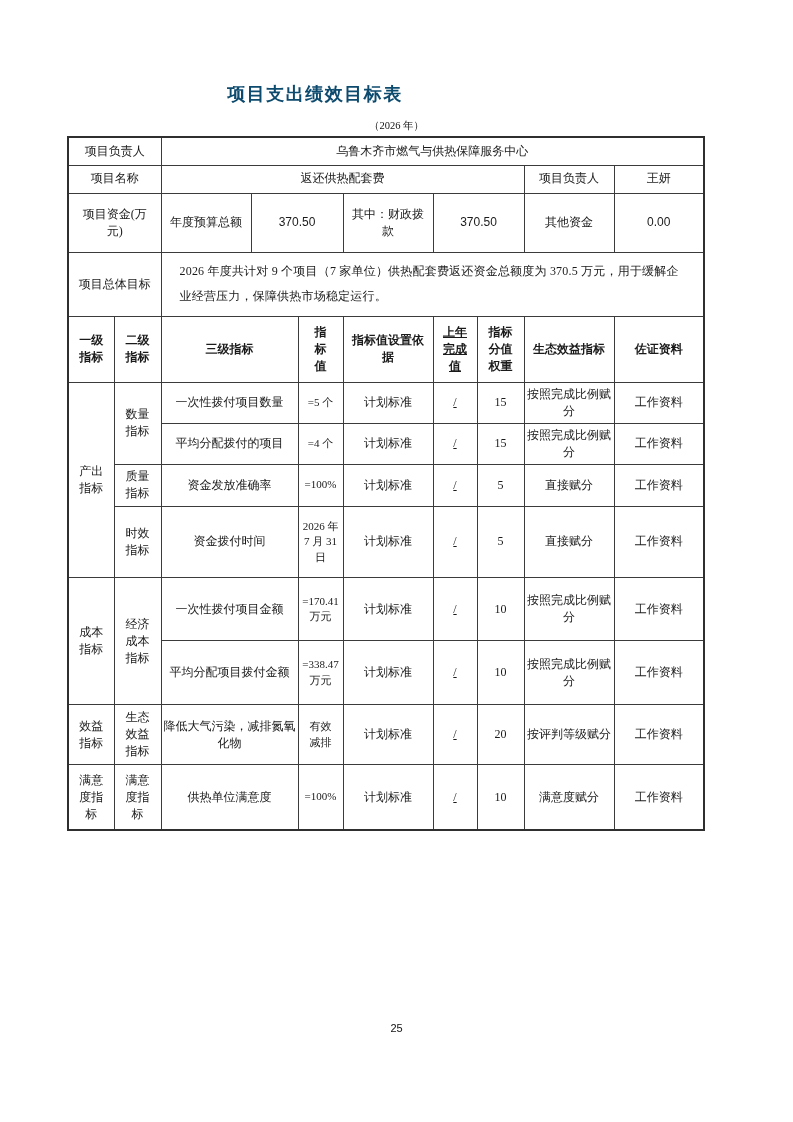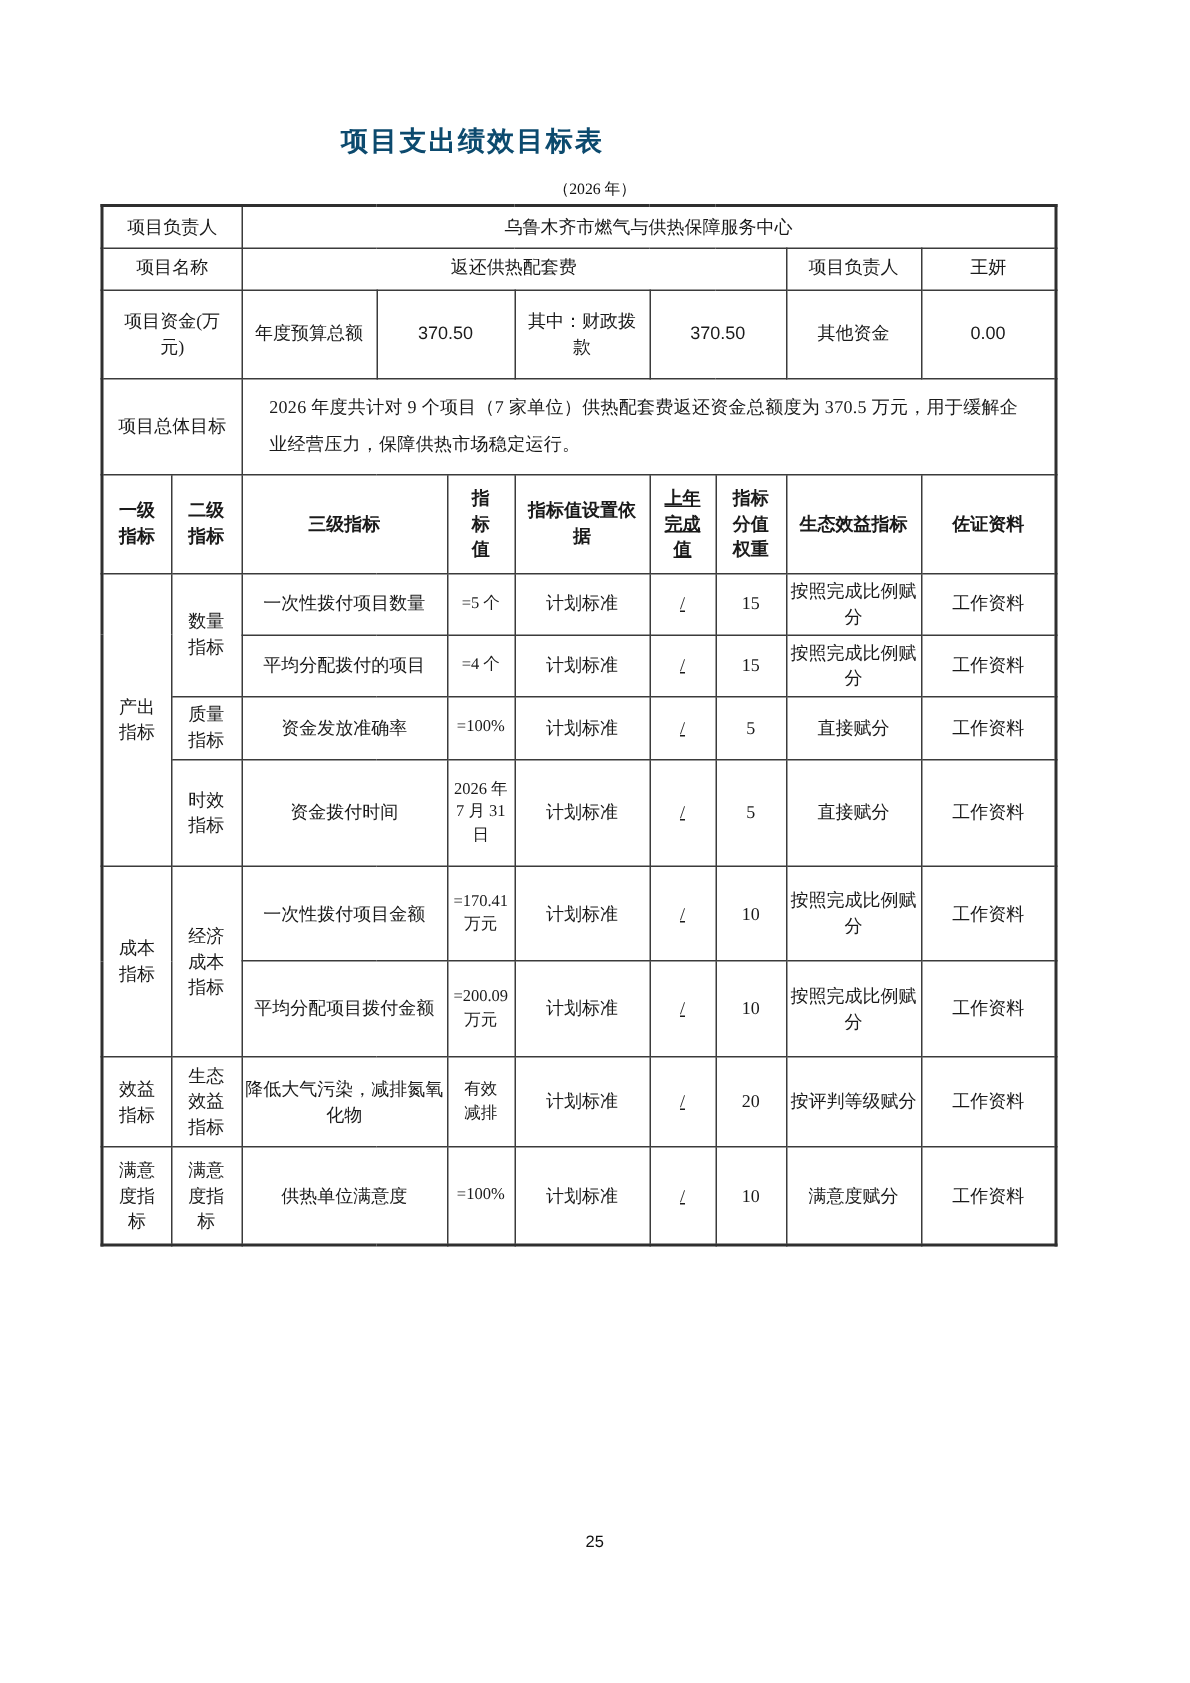--- a/index.html
+++ b/index.html
@@ -168,21 +168,21 @@
     <td class="val">=170.41 万元</td>
     <td class="c5">计划标准</td>
     <td class="c6">/</td>
     <td class="c7">10</td>
     <td class="rule">按照完成比例赋分</td>
     <td>工作资料</td>
   </tr>
 
   <tr style="height:64px">
     <td colspan="2" class="c3">平均分配项目拨付金额</td>
-    <td class="val">=200.09 万元</td>
+    <td class="val">=338.47 万元</td>
     <td class="c5">计划标准</td>
     <td class="c6">/</td>
     <td class="c7">10</td>
     <td class="rule">按照完成比例赋分</td>
     <td>工作资料</td>
   </tr>
 
   <tr style="height:60px">
     <td class="c1">效益指标</td>
     <td class="c2">生态效益指标</td>

